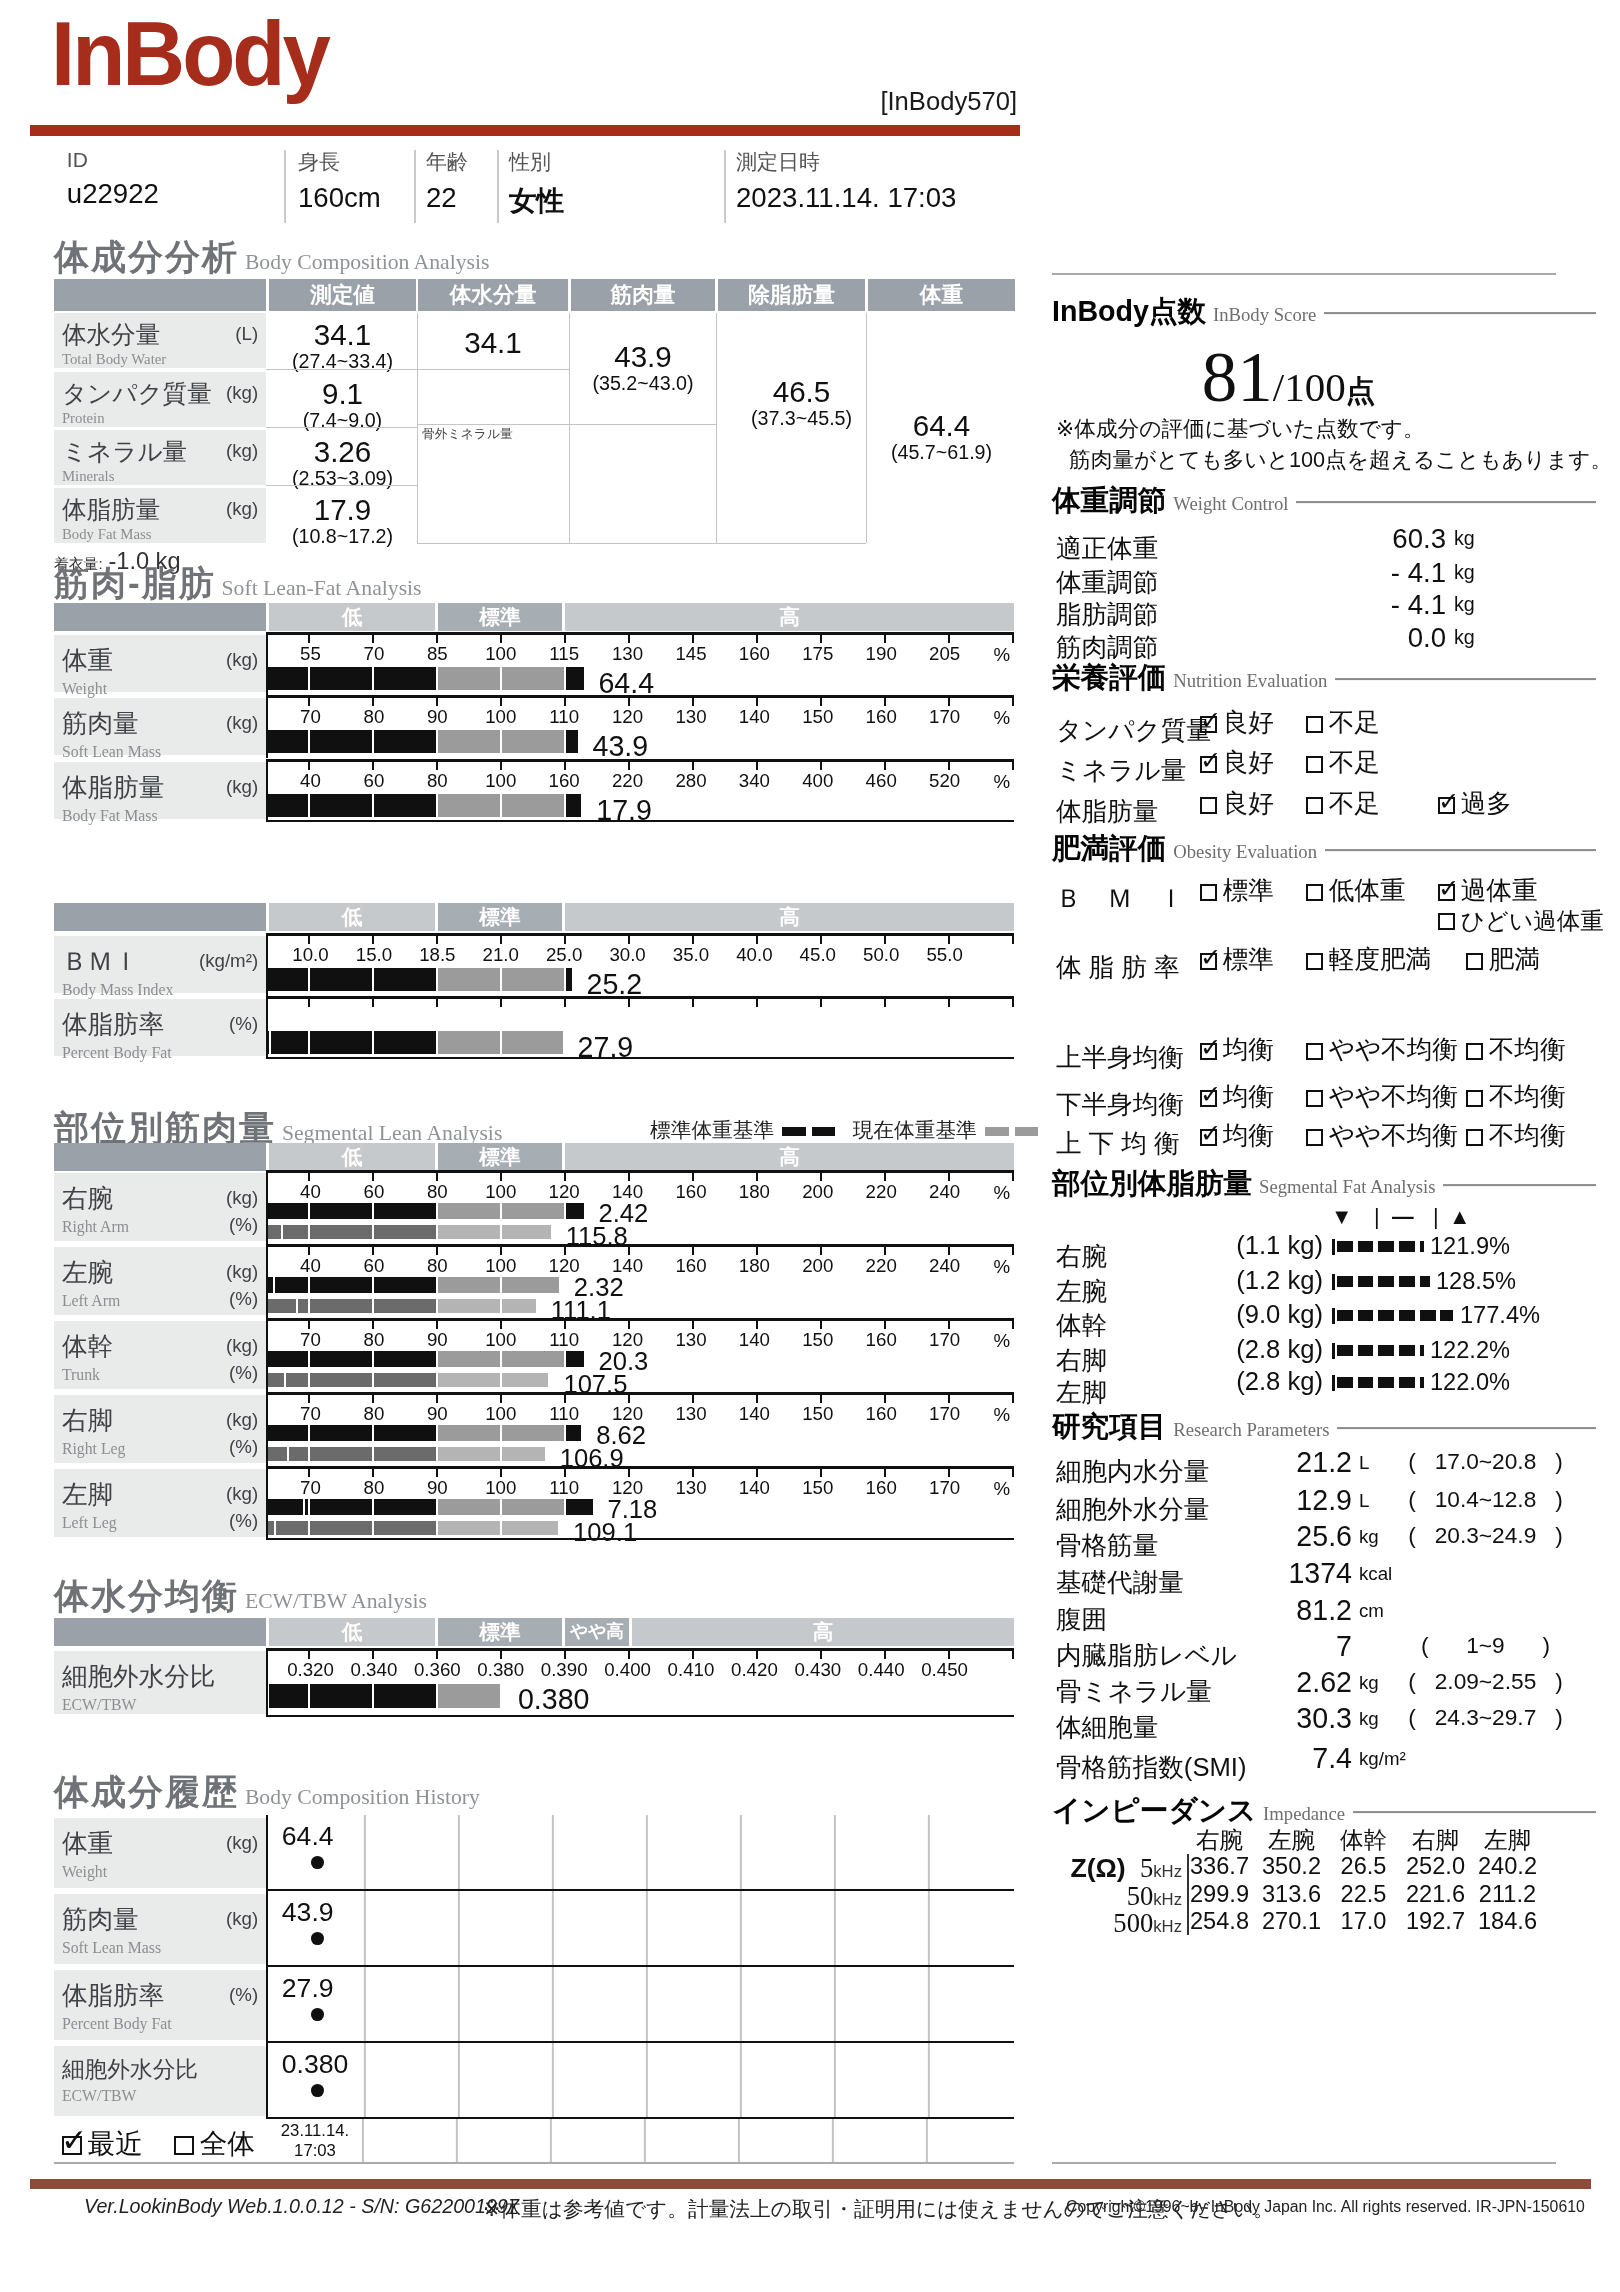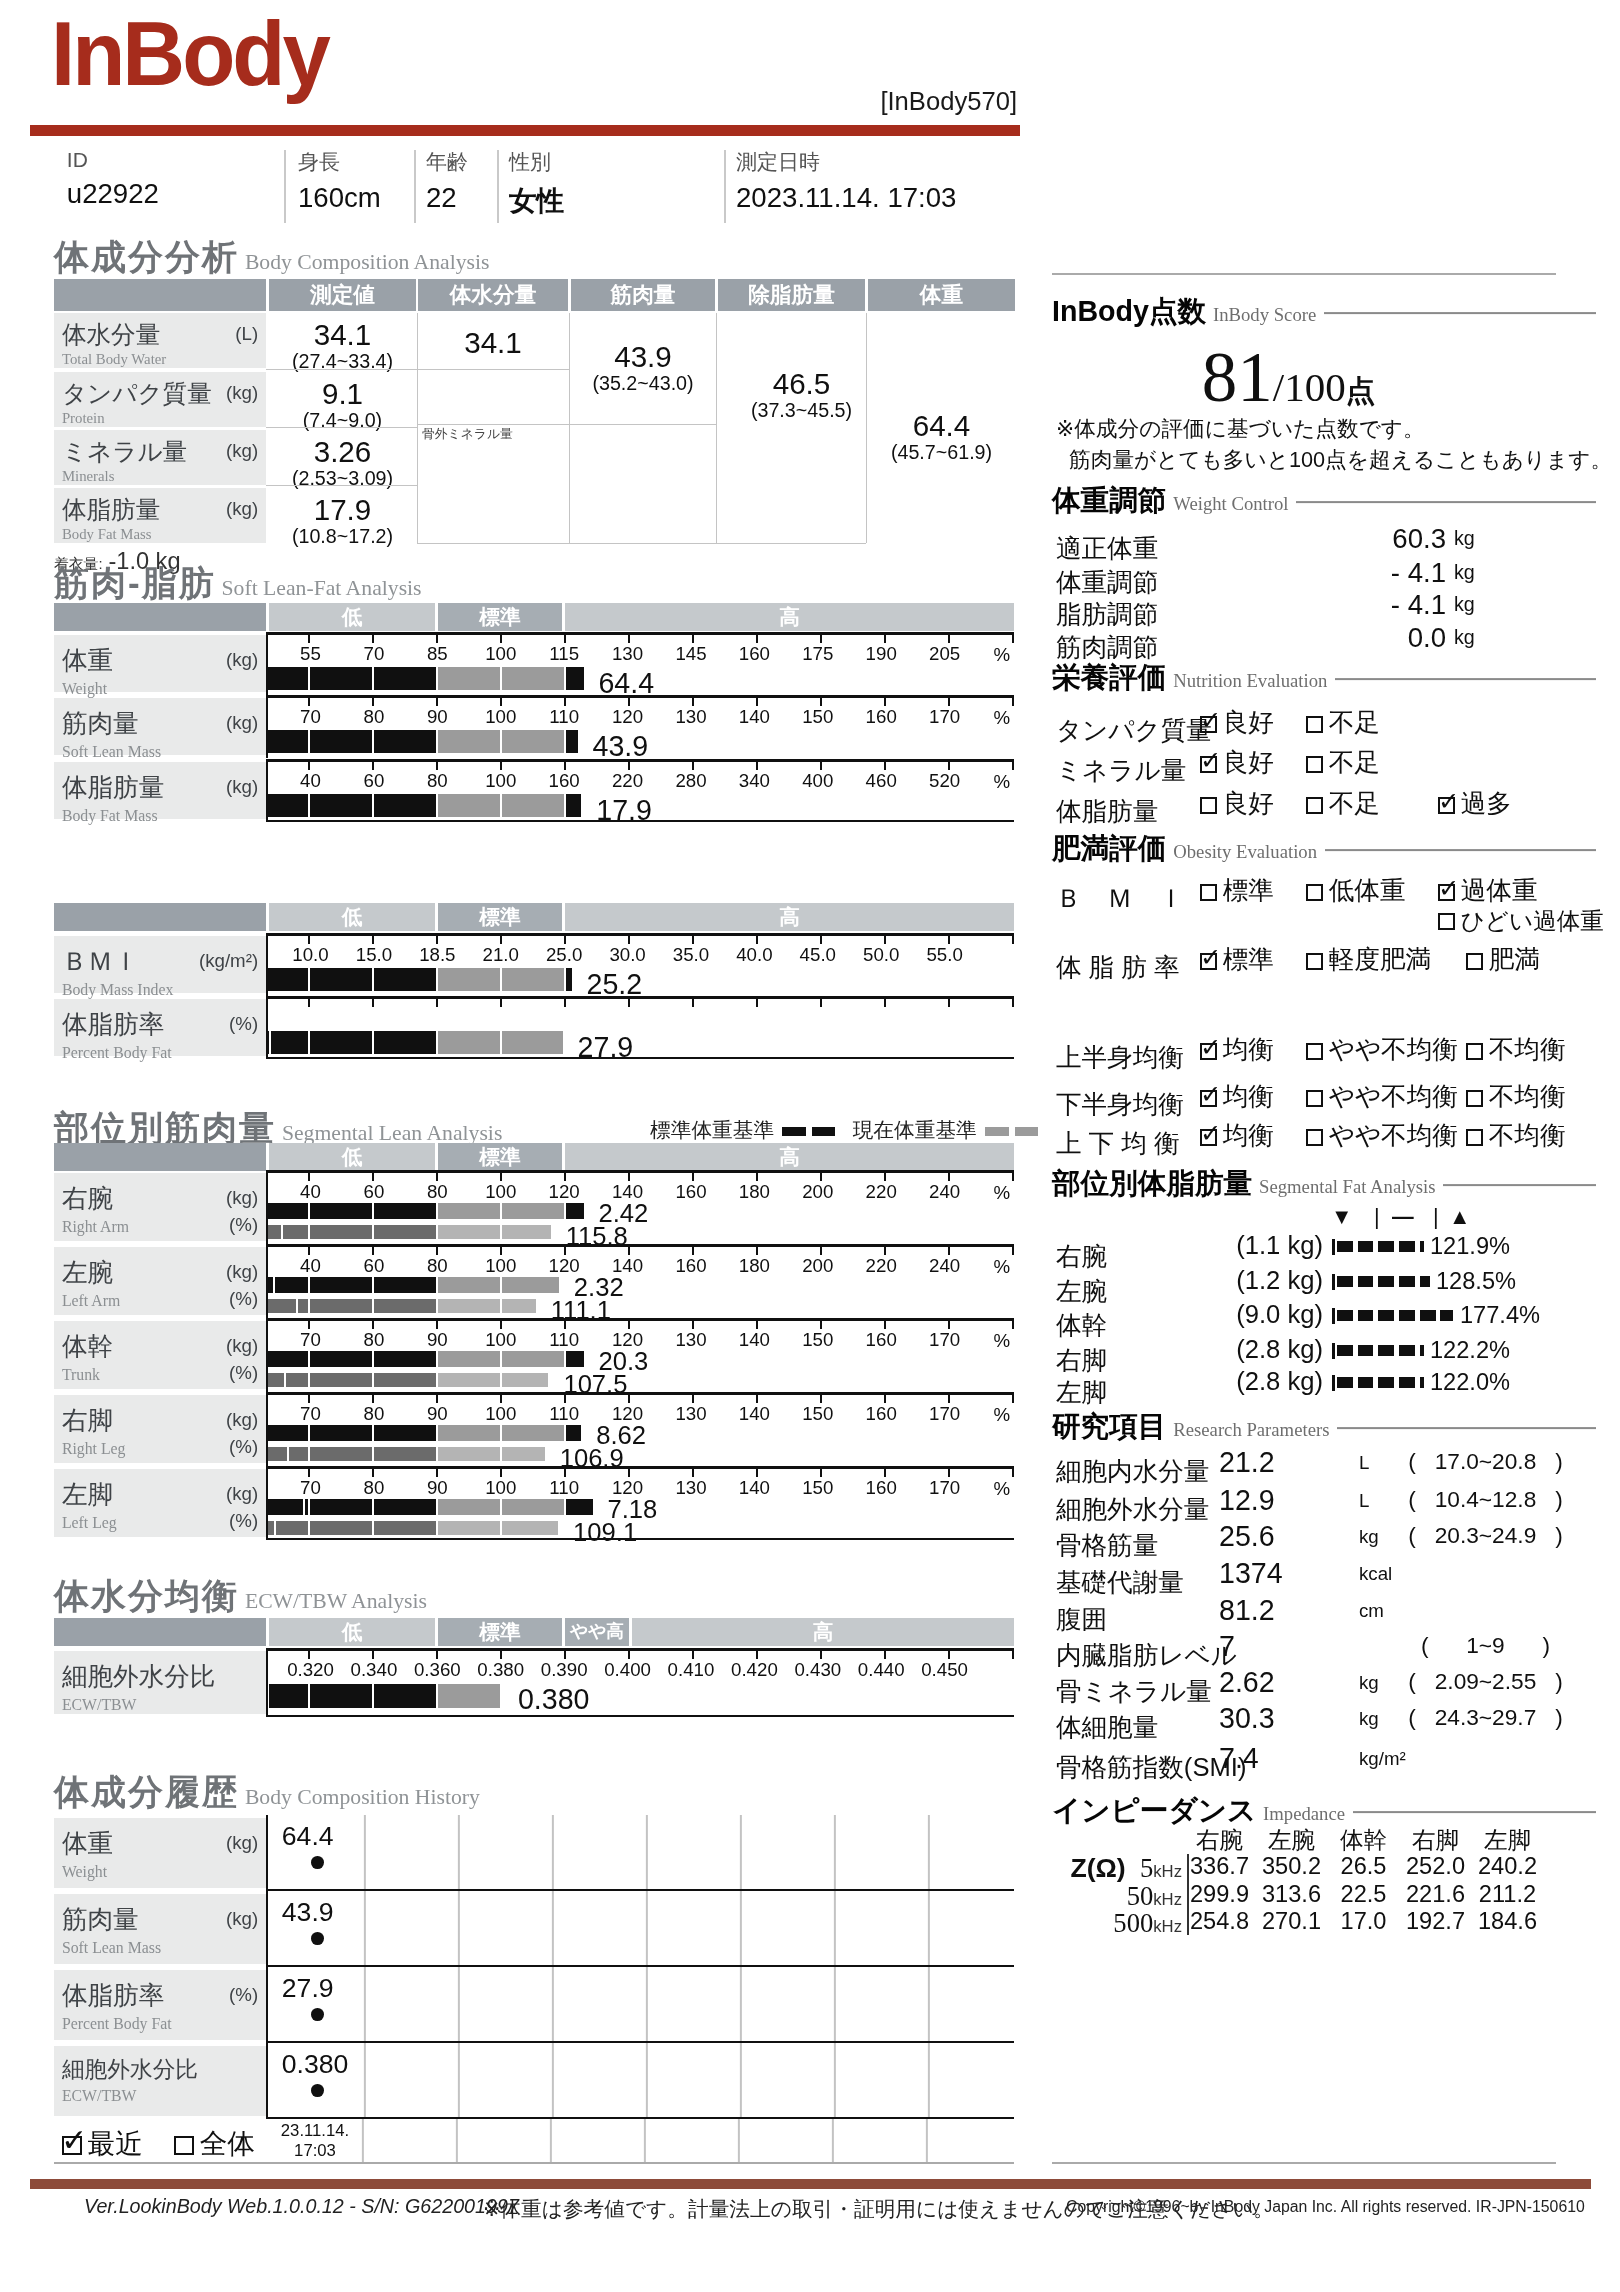--- a/index.html
+++ b/index.html
@@ -85,21 +85,21 @@
   .cb{display:inline-block;width:15.8px;height:15.8px;border:2px solid #101010;position:relative;vertical-align:middle;margin-right:5.9px;background:#fff;}
   .cb.on::after{content:"✓";position:absolute;left:-3px;top:-15.8px;font-size:31.5px;font-weight:bold;color:#101010;}
   .cbs{display:inline-block;width:12.8px;height:12.8px;border:2px solid #101010;position:relative;vertical-align:middle;margin-right:5.9px;}
   .cbs.on::after{content:"✓";position:absolute;left:-2px;top:-12.8px;font-size:25.6px;font-weight:bold;color:#101010;}
   
   .rrow{position:absolute;left:1052px;width:552px;font-size:25.6px;}
   .rlab{position:absolute;left:3.9px;top:8px;white-space:nowrap;}
   .opt{position:absolute;top:0;white-space:nowrap;font-size:25.6px;}
   .wcv{position:absolute;left:217px;width:177px;text-align:right;top:0;font-size:27.6px;}
   .wcu{position:absolute;left:402px;top:3.9px;font-size:19.7px;}
-  .rpv{position:absolute;left:167px;width:133px;text-align:left;top:0;font-size:28.6px;}
+  .rpv{position:absolute;left:167px;width:133px;text-align:right;top:0;font-size:28.6px;}
   .rpu{position:absolute;left:307px;top:5.9px;font-size:18.7px;white-space:nowrap;}
   .rpr{position:absolute;left:345px;width:177px;top:2px;font-size:22.7px;text-align:center;white-space:pre;}
   .sfkg{position:absolute;left:165px;width:106px;text-align:right;top:0;font-size:25.6px;white-space:nowrap;}
   .sfbarw{position:absolute;left:280px;top:7.9px;border-left:3px solid #101010;padding-left:2px;height:15.8px;}
   .sfbar{height:10.8px;margin-top:2px;background:repeating-linear-gradient(90deg,#101010 0 15.8px,#fff 15.8px 20.7px);}
   .sfpct{position:absolute;top:2px;font-size:23.6px;white-space:nowrap;}
   .mk{position:absolute;top:0;font-size:21.7px;font-weight:bold;}
   .score-line{position:absolute;left:1052px;top:337px;width:473px;text-align:center;
         font-family:"Liberation Serif","DejaVu Serif",serif;}
   .score-line .sv{font-size:71px;}
@@ -199,21 +199,21 @@
         <div class="r">(10.8~17.2)</div>
       </div>
 
     <div class="mv" style="left:364px;top:47px;width:150px">
         <div class="v">34.1</div>
       </div>
     <div class="mv" style="left:517px;top:61px;width:144px">
         <div class="v">43.9</div>
         <div class="r">(35.2~43.0)</div>
       </div>
-    <div class="mv" style="left:664px;top:88px;width:167px">
+    <div class="mv" style="left:664px;top:96px;width:167px">
         <div class="v">46.5</div>
         <div class="r">(37.3~45.5)</div>
       </div>
     <div class="mv" style="left:814px;top:130px;width:147px">
         <div class="v">64.4</div>
         <div class="r">(45.7~61.9)</div>
       </div>
 
     <div class="thinv" style="left:363px;top:34px;height:230px"></div>
     <div class="thinv" style="left:515px;top:34px;height:230px"></div>

